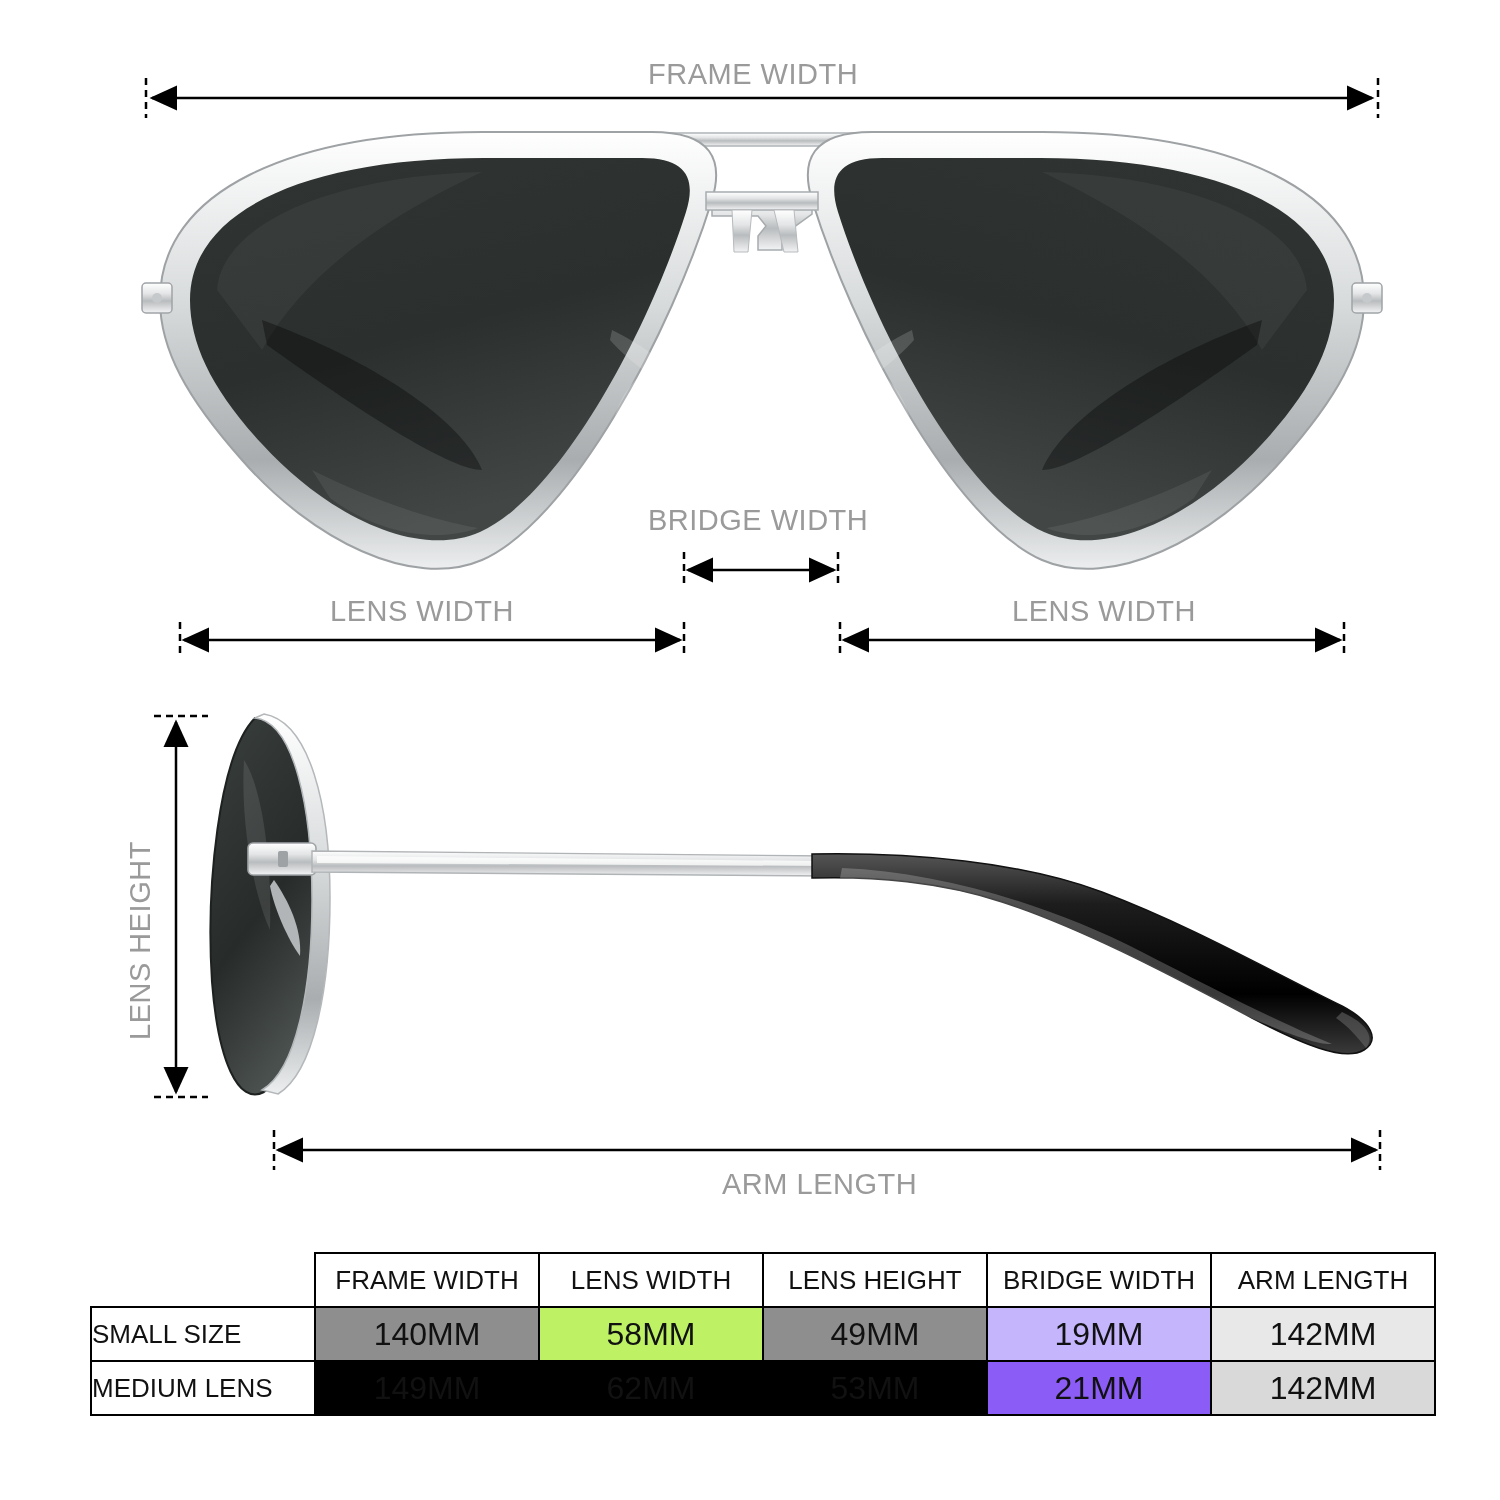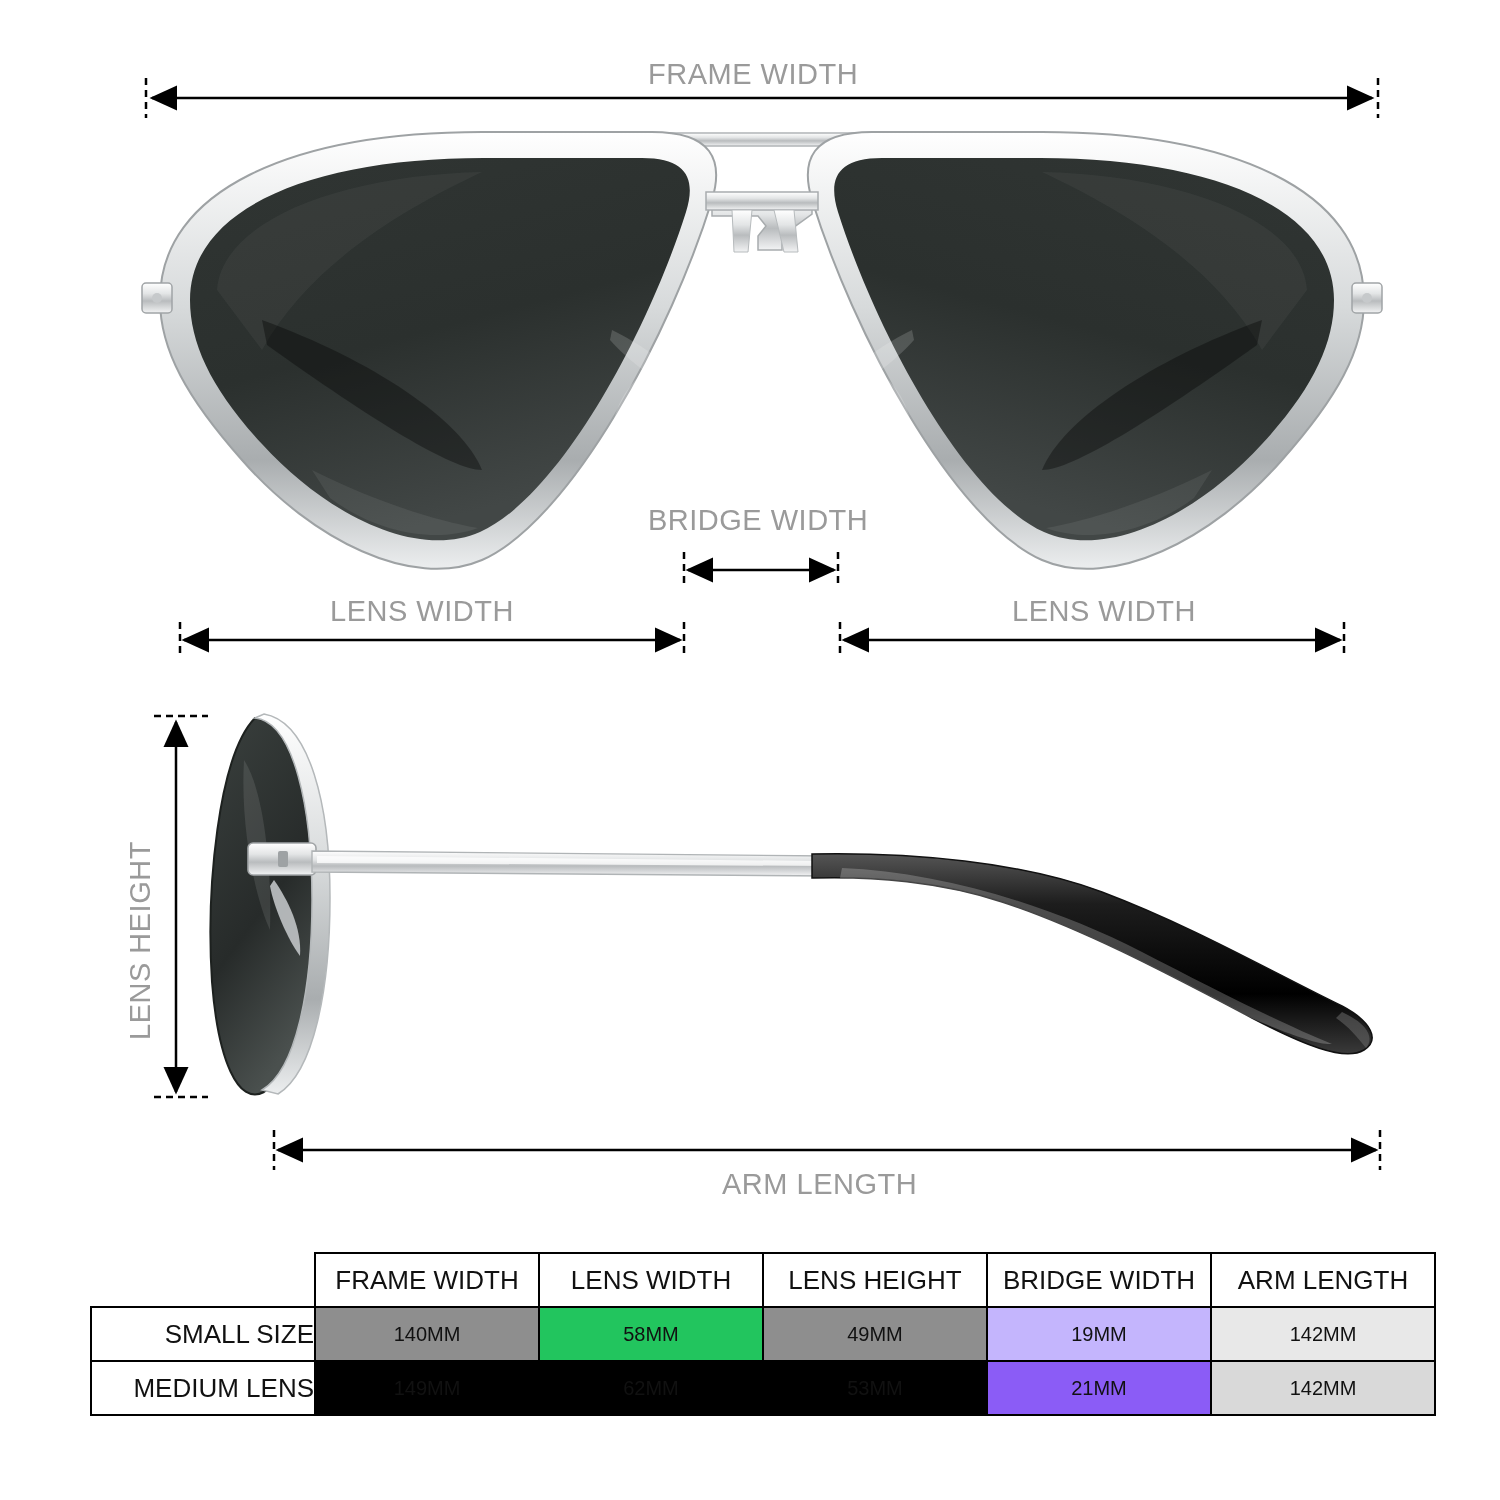--- a/index.html
+++ b/index.html
@@ -41,33 +41,33 @@
     border-collapse: collapse;
     table-layout: fixed;
   }
   #spec-table td, #spec-table th {
     border: 2px solid #000000;
     text-align: center;
     font-family: "Liberation Sans", sans-serif;
     font-weight: normal;
     height: 52px;
     padding: 0;
-    font-size: 20px;
+    font-size: 32px;
     color: #111;
   }
   #spec-table th.corner { border-top: none; border-left: none; background:#fff; }
   #spec-table th {
     font-size: 26px;
   }
   #spec-table td.rowhead {
     font-size: 26px;
-    text-align: right;
+    text-align: left;
   }
   .cell-s-fw { background:#8e8e8e; color:#ffffff; }
-  .cell-s-lw { background:#22c55e; color:#ffffff; }
+  .cell-s-lw { background:#bef264; color:#ffffff; }
   .cell-s-lh { background:#8e8e8e; color:#ffffff;margin-left:13px; }
   .cell-s-bw { background:#c4b5fd; color:#111111; }
   .cell-s-al { background:#e8e8e8; color:#111111; }
   .cell-m-fw { background:#000000; color:#ffffff; }
   .cell-m-lw { background:#000000; color:#ffffff; }
   .cell-m-lh { background:#000000; color:#ffffff; }
   .cell-m-bw { background:#8b5cf6; color:#111111; }
   .cell-m-al { background:#d9d9d9; color:#111111; }
 </style>
 </head>

